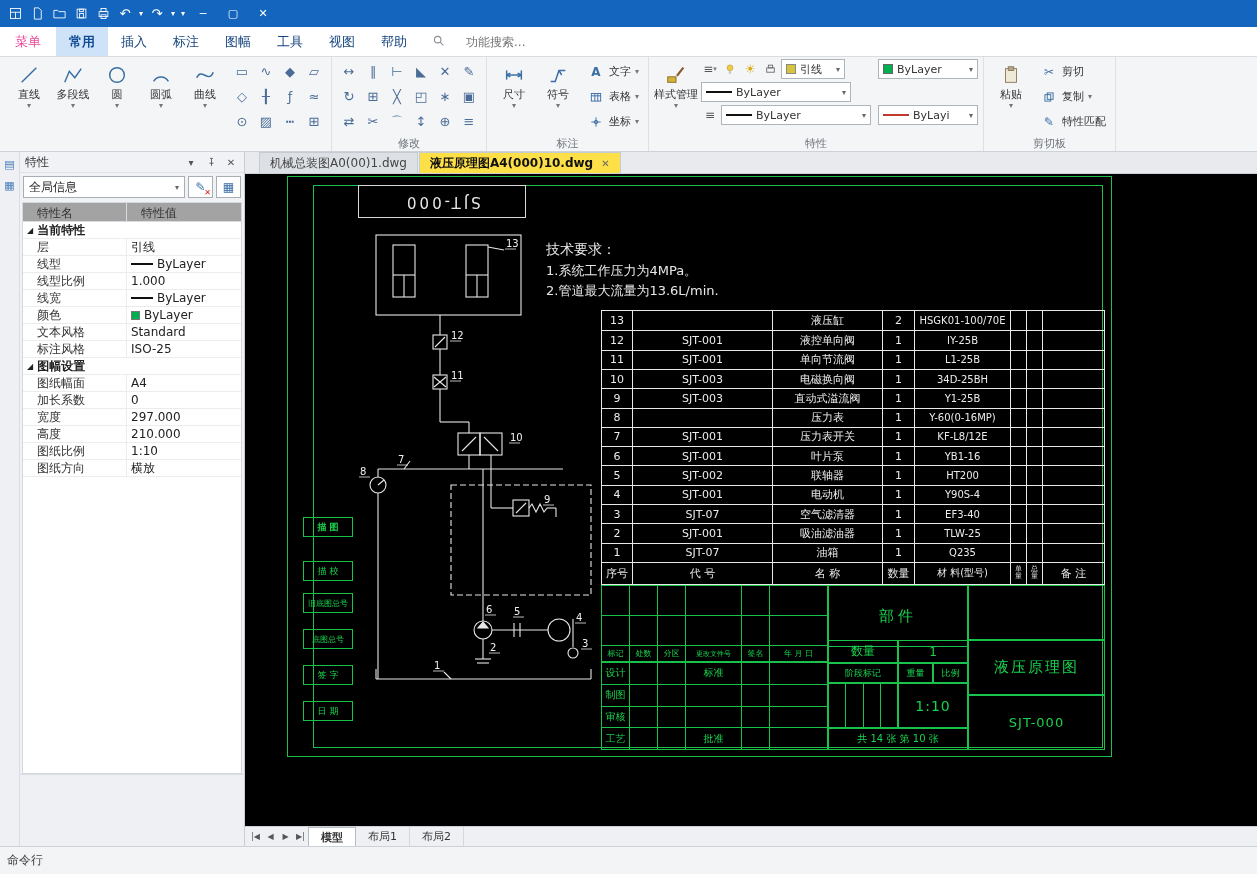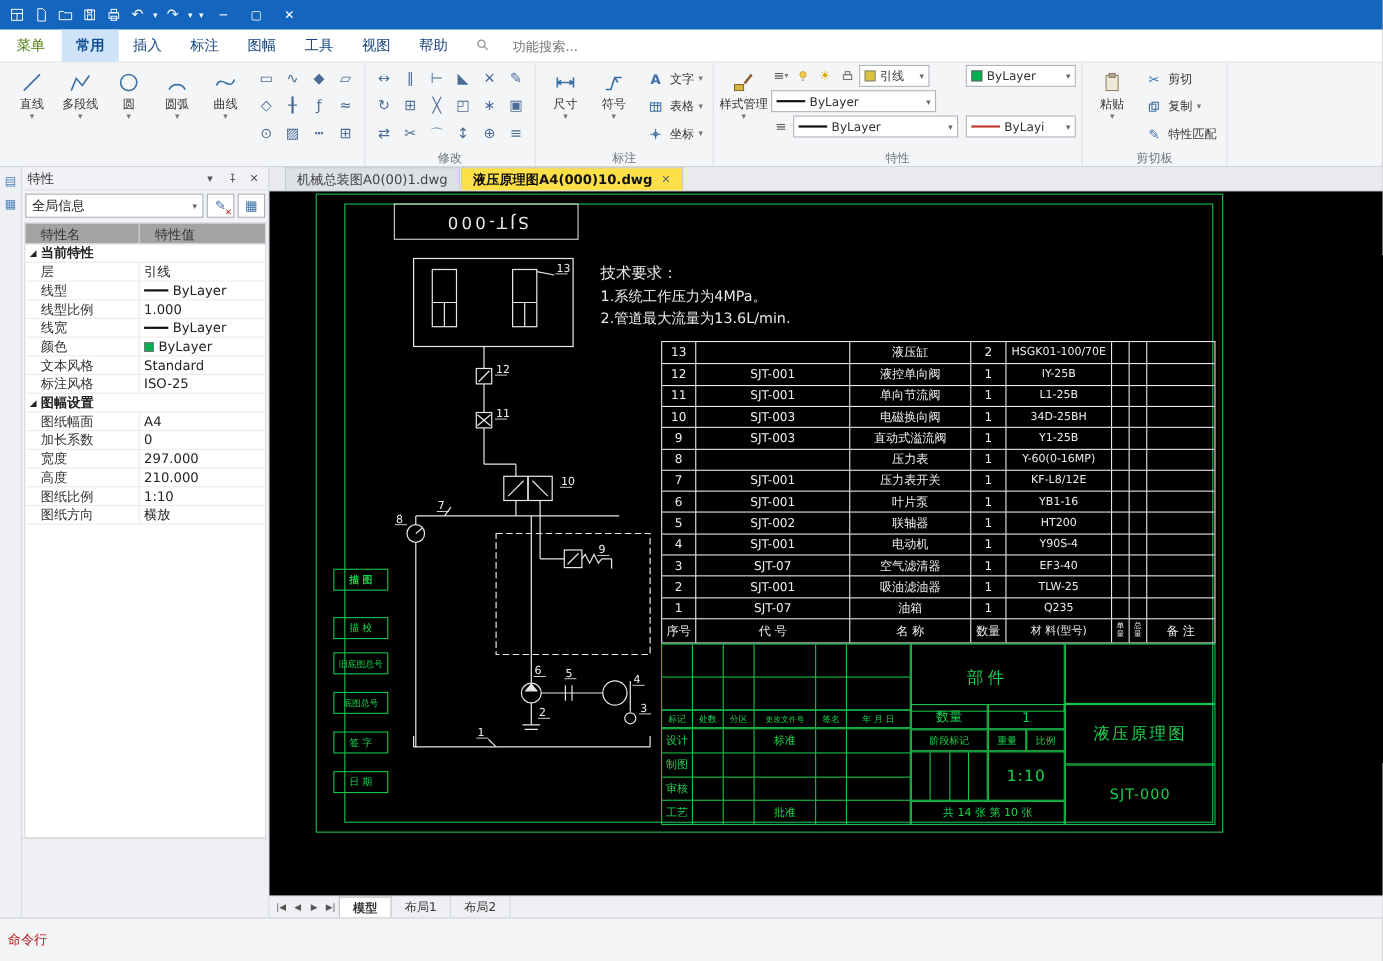--- a/index.html
+++ b/index.html
@@ -12,21 +12,21 @@
 .qat{display:flex;align-items:center}
 .qicon{width:22px;height:22px;display:flex;align-items:center;justify-content:center;font-size:13px;color:#fff}
 .qicon svg{stroke:#fff;fill:none;stroke-width:1.4}
 .qcaret{font-size:8px;width:10px}
 .title-text{flex:1;text-align:center;font-size:12px;white-space:nowrap;overflow:hidden;padding:0 4px}
 .win-controls{display:flex;height:100%;flex:none}
 .winbtn{width:30px;height:100%;display:flex;align-items:center;justify-content:center;font-size:11px;color:#fff}
 
 
 .menubar{height:30px;background:#fff;border-bottom:1px solid #d9dde2;display:flex;align-items:center;flex:none}
-.menu-button{padding:0 15px;font-size:13px;color:#4d7c0f;line-height:29px}
+.menu-button{padding:0 15px;font-size:13px;color:#ec4899;line-height:29px}
 .menu-tabs{display:flex;height:100%}
 .menu-tab{padding:0 13px;line-height:29px;font-size:13px;color:#16447e}
 .menu-tab.active{background:#cfe3f8;color:#0f4c94;font-weight:bold}
 .search-box{display:flex;align-items:center;gap:21px;margin-left:12px;color:#8a8f96}
 .search-input{border:none;outline:none;font-size:12px;color:#8a8f96;width:120px;background:transparent;font-family:inherit}
 
 
 .ribbon{height:95px;background:#f3f5f7;border-bottom:1px solid #cdd2d8;display:flex;align-items:stretch;padding-left:2px;overflow:hidden;flex:none}
 .rgroup{display:flex;flex-direction:column;border-right:1px solid #dde0e4;padding:2px 5px 0}
 .rgroup .content{flex:1;display:flex;align-items:flex-start;gap:3px}
@@ -105,21 +105,21 @@
 .tgrid{position:absolute;display:grid;border-left:1px solid #19c24a;border-top:1px solid #19c24a}
 .tgrid>div{border-right:1px solid #19c24a;border-bottom:1px solid #19c24a;display:flex;align-items:center;justify-content:center;overflow:hidden;white-space:nowrap}
 .mbox{position:absolute;left:15px;width:50px;height:20px;border:1px solid #19c24a;color:#19d24d;display:flex;align-items:center;justify-content:center;font-size:9px;white-space:nowrap}
 .mbox.long{font-size:8px}
 
 
 .sheet-bar{height:20px;background:#eef0f3;border-top:1px solid #ccd1d7;display:flex;align-items:center;padding-left:3px;font-size:11px;color:#444;flex:none}
 .nav-ic{width:15px;text-align:center;font-size:8px;color:#555}
 .sheet-tab{padding:0 12px;height:19px;line-height:19px;border-right:1px solid #d4d8dd;color:#333}
 .sheet-tab.active{background:#fff;font-weight:bold;border:1px solid #b8bdc3;border-bottom:none}
-.cmdline{height:40px;background:#f2f4f6;border-top:1px solid #ccd1d7;display:flex;align-items:center;padding-left:7px;font-size:12px;color:#b91c1c;flex:none}
+.cmdline{height:28px;background:#f2f4f6;border-top:1px solid #ccd1d7;display:flex;align-items:center;padding-left:7px;font-size:12px;color:#404040;flex:none}
 </style>
 </head>
 <body>
 
 <div class="app">
 
   <div class="titlebar">
     <div class="qat">
       <span class="qicon">
           <svg viewBox="0 0 24 24" width="15" height="15">

